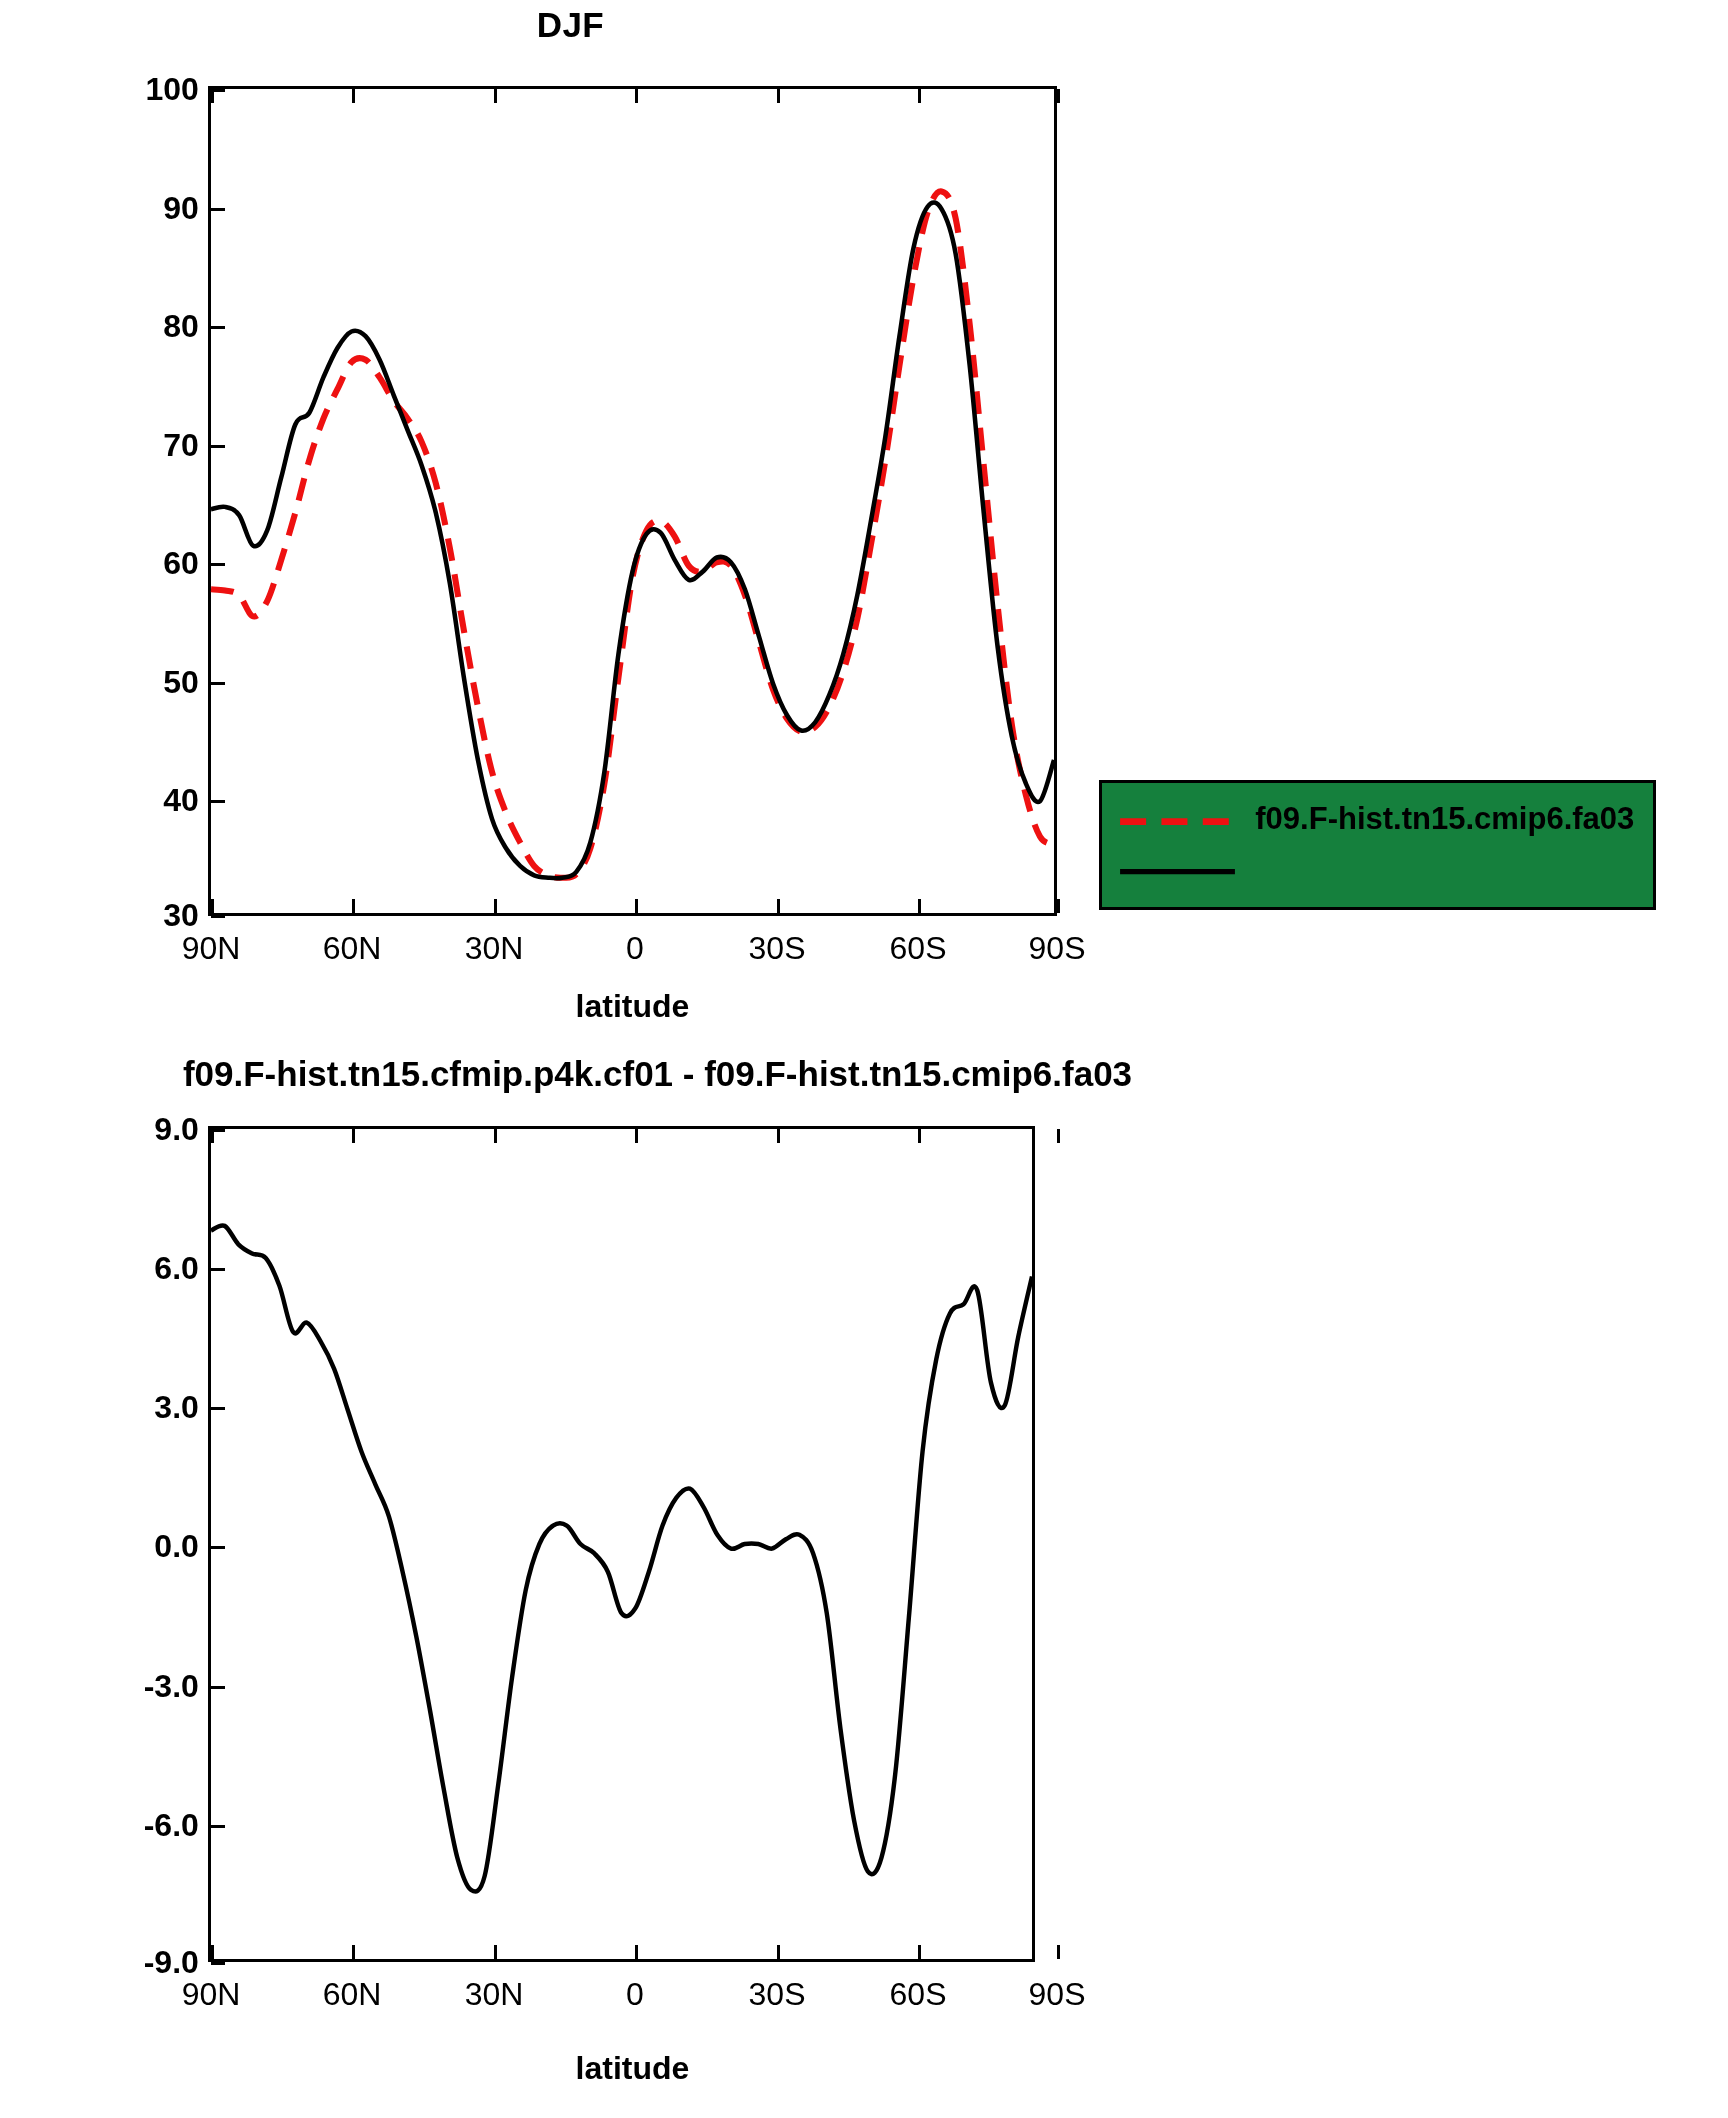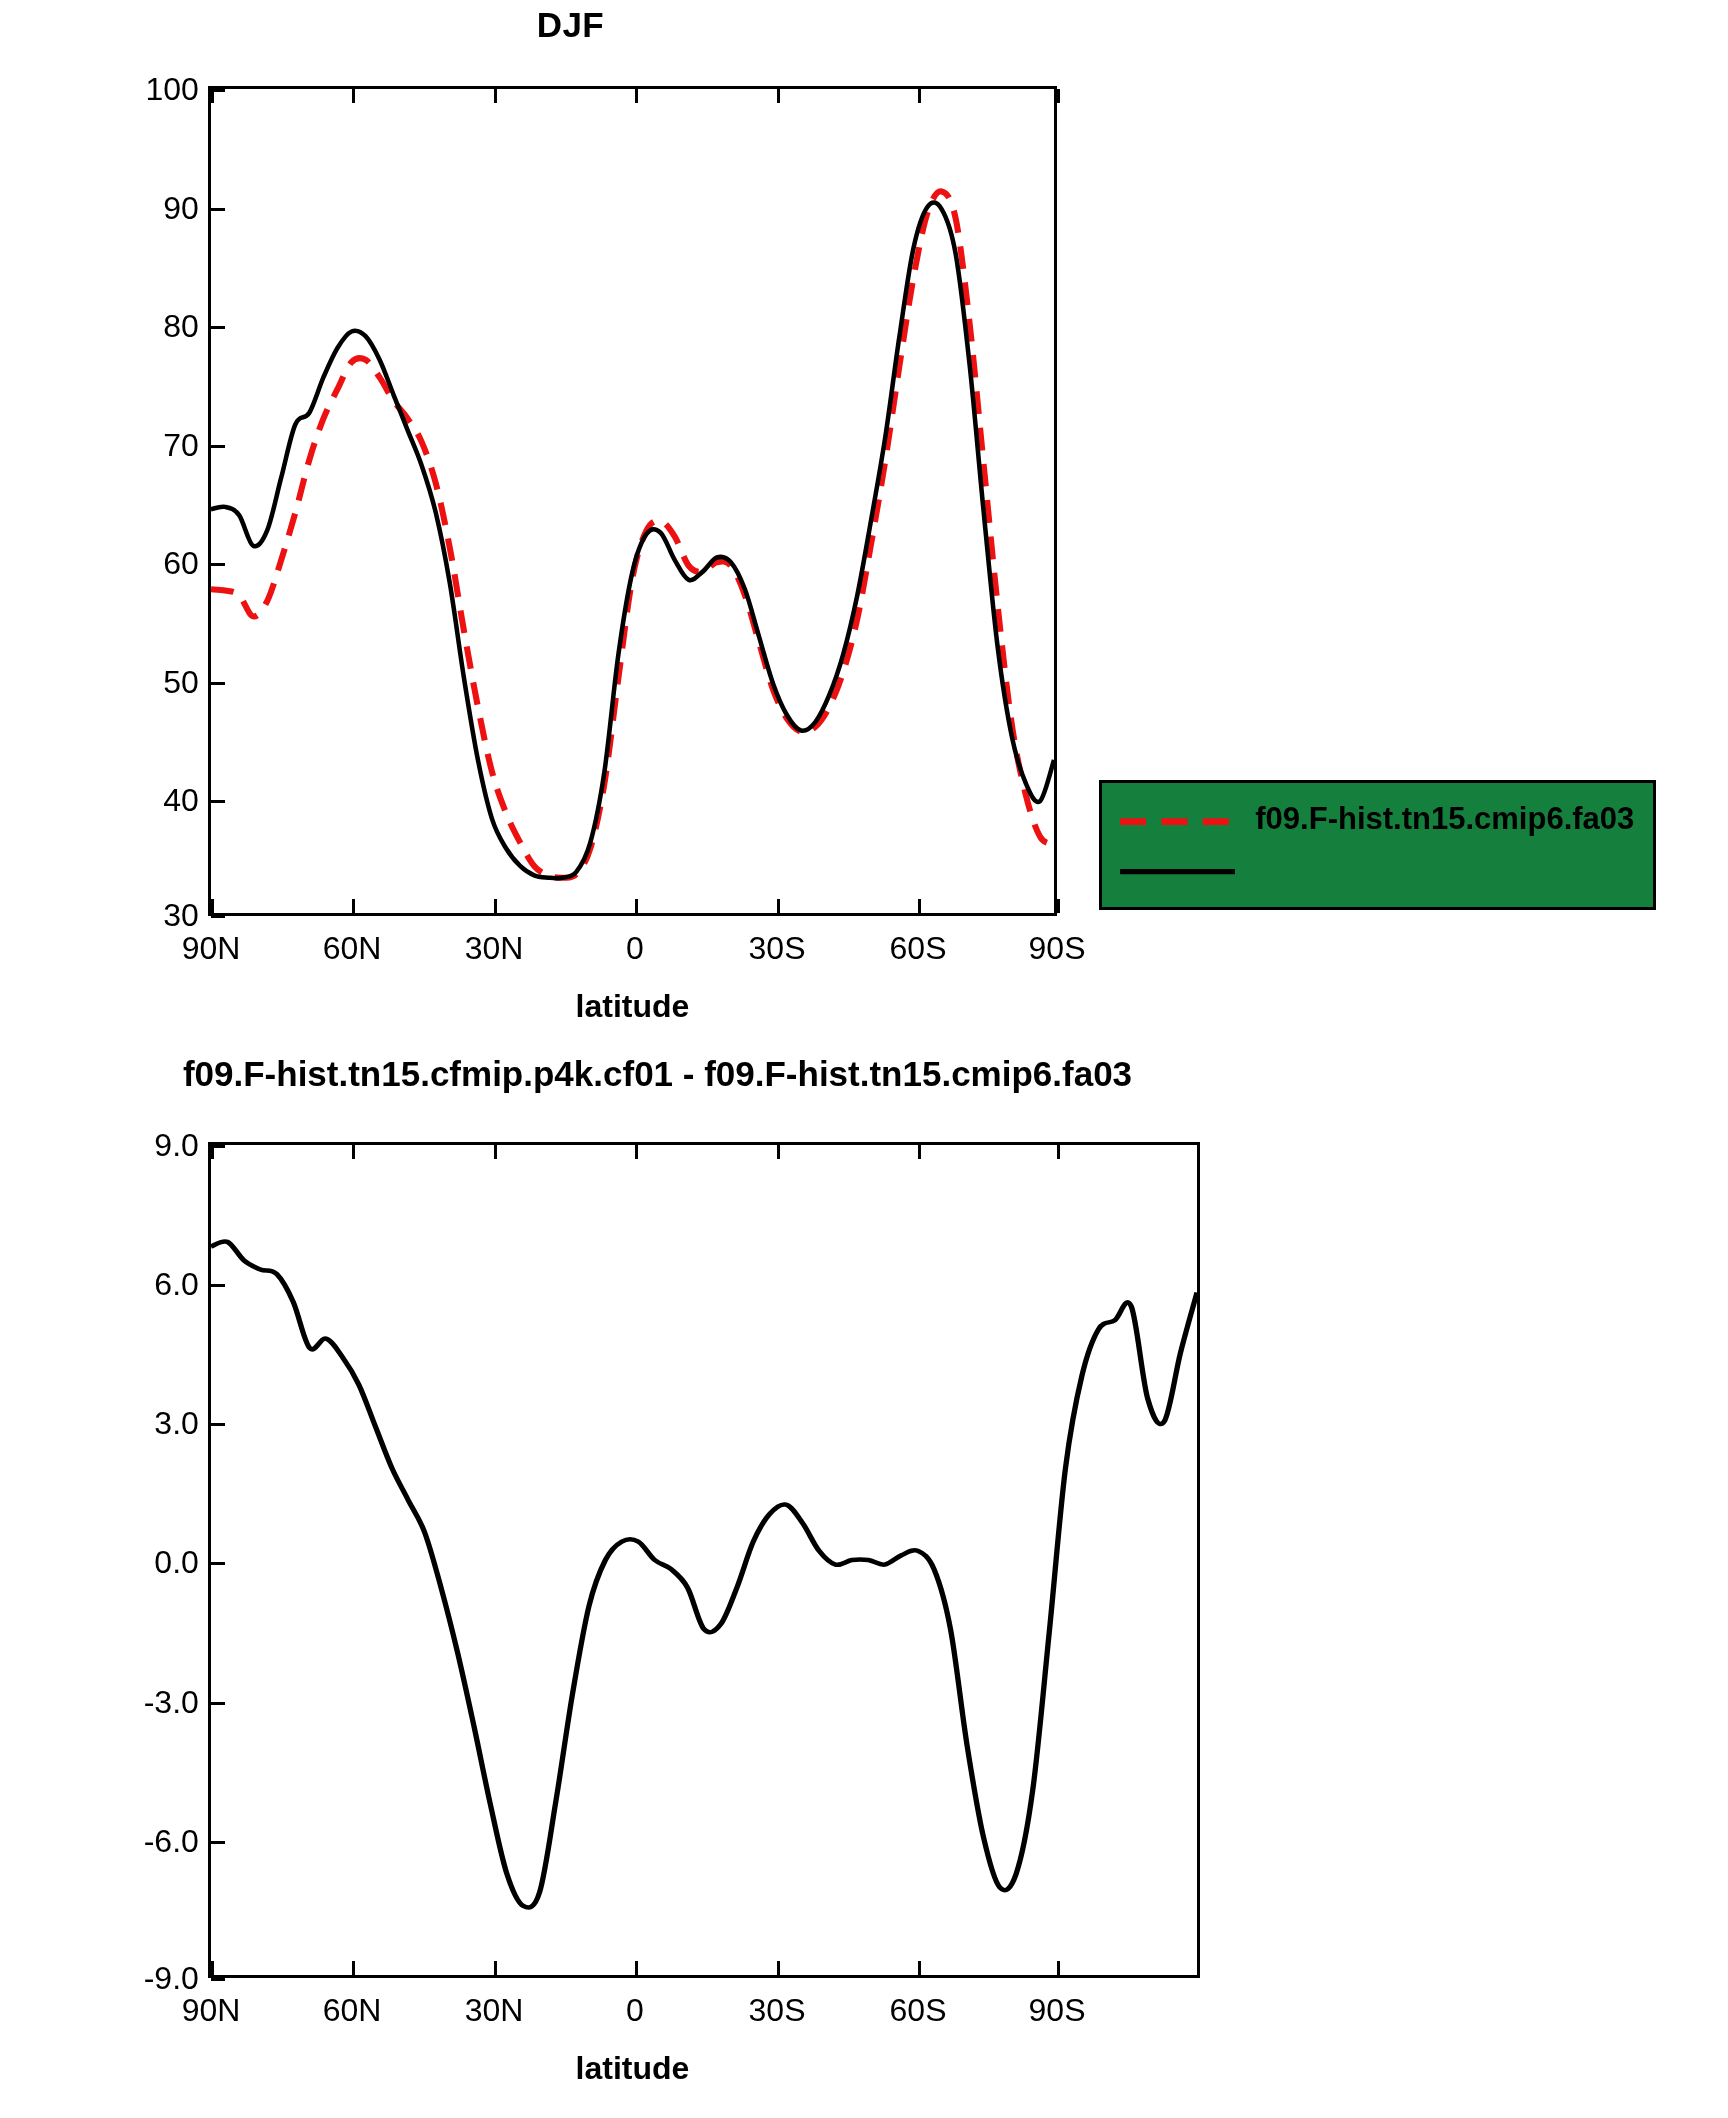--- a/index.html
+++ b/index.html
@@ -73,41 +73,41 @@
 
   
   #plot1 {
     left: 208px;
     top: 86px;
     width: 849px;
     height: 830px;
   }
   #plot2 {
     left: 208px;
-    top: 72px;
-    width: 992px;
+    top: 56px;
+    width: 827px;
     height: 836px;
     padding-left: 12px;
   }
 
   .tick {
     position: absolute;
     background: #000000;
   }
   .ytick { width: 13.8px; height: 3.1px; left: 0; }
   .xtick { height: 13.8px; width: 3.1px; bottom: 0; }
   .xtick-t { height: 13.8px; width: 3.1px; top: 0; }
 
   .ylabel-txt {
     position: absolute;
     right: 100%;
     margin-right: 12.2px;
     transform: translateY(-50%);
     font-size: 32px;
-    font-weight: normal;
+    font-weight: bold;
     white-space: nowrap;
     text-align: right;
   }
   .xlabel-txt {
     position: absolute;
     top: 100%;
     margin-top: 17px;
     transform: translateX(-50%);
     font-size: 32px;
     font-weight: normal;

